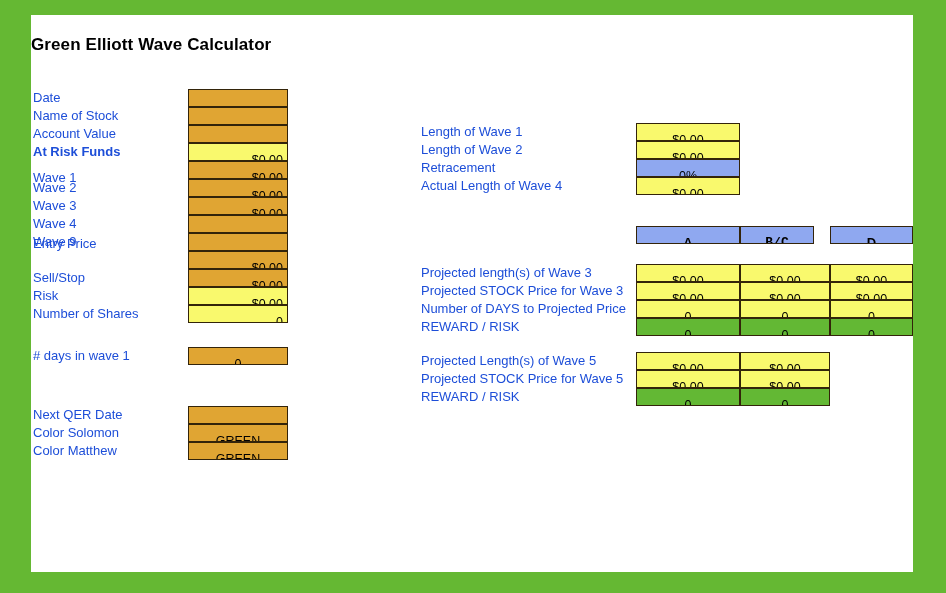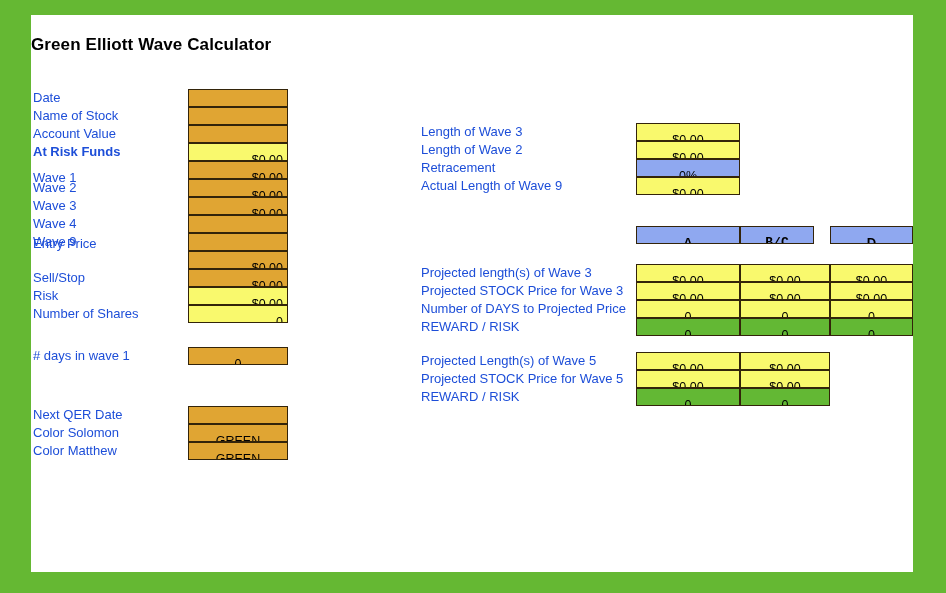--- a/index.html
+++ b/index.html
@@ -97,24 +97,24 @@
       <div class="cell c-orange ta-r" style="left: 157px; top: 236px; width: 100px;">$0.00</div>
       <div class="cell c-orange ta-r" style="left: 157px; top: 254px; width: 100px;">$0.00</div>
       <div class="cell c-yellow ta-r" style="left: 157px; top: 272px; width: 100px;">$0.00</div>
       <div class="cell c-yellow ta-r" style="left: 157px; top: 290px; width: 100px;">0</div>
       <div class="cell c-orange ta-c" style="left: 157px; top: 332px; width: 100px;">0</div>
       <div class="cell c-orange ta-c" style="left: 157px; top: 391px; width: 100px;"></div>
       <div class="cell c-orange ta-c" style="left: 157px; top: 409px; width: 100px;">GREEN</div>
       <div class="cell c-orange ta-c" style="left: 157px; top: 427px; width: 100px;">GREEN</div>
     </div>
   <div id="right-labels">
-      <div class="label" style="left: 390px; top: 108px;">Length of Wave 3</div>
+      <div class="label" style="left: 390px; top: 108px;">Length of Wave 1</div>
       <div class="label" style="left: 390px; top: 126px;">Length of Wave 2</div>
       <div class="label" style="left: 390px; top: 144px;">Retracement</div>
-      <div class="label" style="left: 390px; top: 162px;">Actual Length of Wave 9</div>
+      <div class="label" style="left: 390px; top: 162px;">Actual Length of Wave 4</div>
     </div>
   <div id="right-cells">
       <div class="cell c-yellow ta-c" style="left: 605px; top: 108px; width: 104px;">$0.00</div>
       <div class="cell c-yellow ta-c" style="left: 605px; top: 126px; width: 104px;">$0.00</div>
       <div class="cell c-blue ta-c" style="left: 605px; top: 144px; width: 104px;">0%</div>
       <div class="cell c-yellow ta-c" style="left: 605px; top: 162px; width: 104px;">$0.00</div>
     </div>
   <div id="col-headers">
       <div class="cell c-blue ta-c hdr" style="left: 605px; top: 211px; width: 104px;">A</div>
       <div class="cell c-blue ta-c hdr" style="left: 709px; top: 211px; width: 74px; font-family: Liberation Mono, monospace;">B/C</div>

